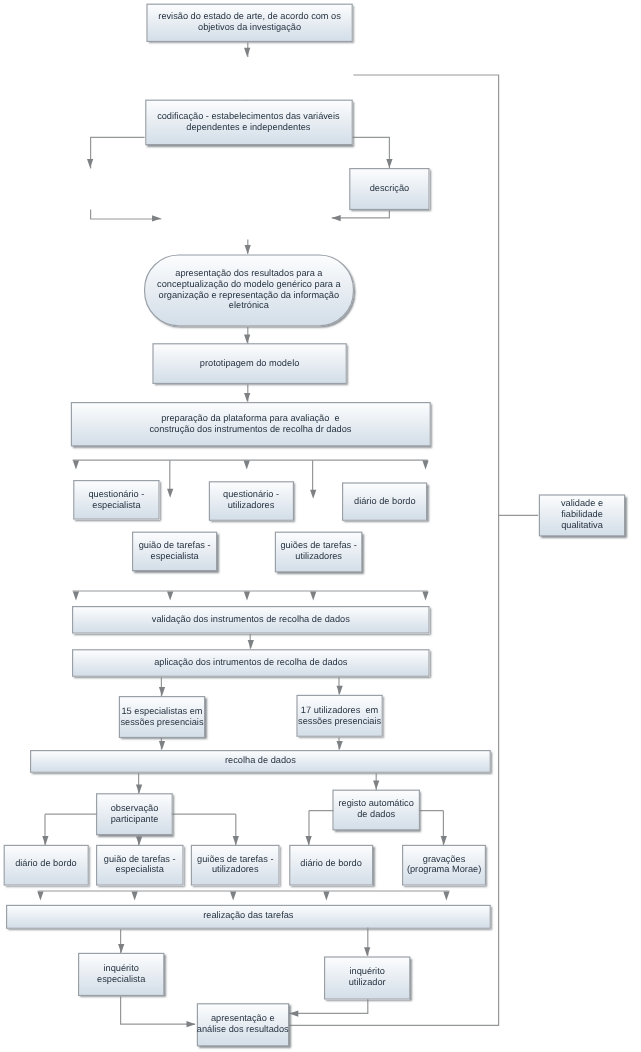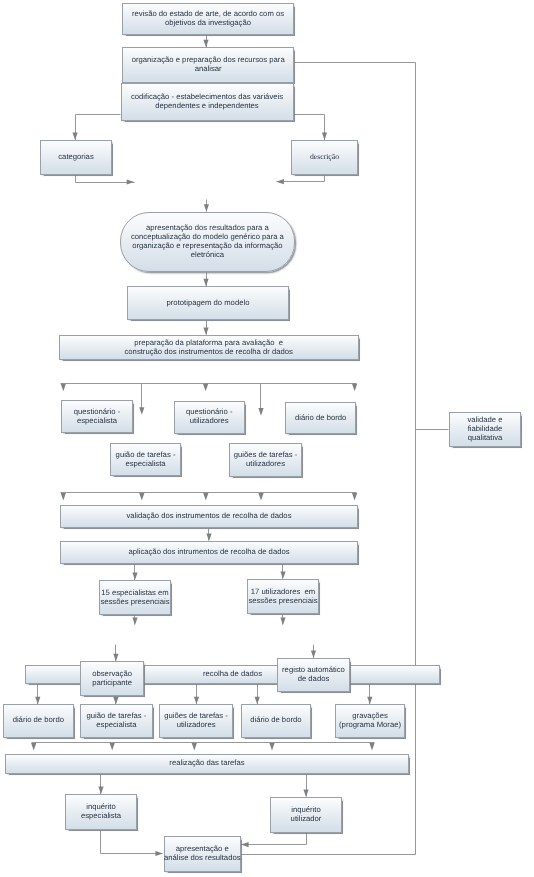--- a/index.html
+++ b/index.html
@@ -88,49 +88,46 @@
 <polygon points="191.70000000000002,742.9 196.9,742.9 194.3,750.5" fill="#7e8184"></polygon>
 <polygon points="269.4,742.9 274.6,742.9 272,750.5" fill="#7e8184"></polygon>
 <polygon points="369.4,742.9 374.6,742.9 372,750.5" fill="#7e8184"></polygon>
 <polygon points="98.4,786.6 103.6,786.6 101,794.2" fill="#7e8184"></polygon>
 <polygon points="303.4,789.4 308.6,789.4 306,797" fill="#7e8184"></polygon>
 <polygon points="155.4,850.9 155.4,856.1 163,853.5" fill="#7e8184"></polygon>
 <polygon points="248.6,842.0 248.6,847.2 241,844.6" fill="#7e8184"></polygon>
 </svg>
   <div class="node" style="left:122px;top:3px;width:172px;height:32px;"><span>revisão do estado de arte, de acordo com os
 objetivos da investigação</span></div>
-  <div class="node" style="left:122.2px;top:47.2px;width:172px;height:36px;"><span>organização e preparação dos recursos para
-analisar</span></div>
   <div class="node" style="left:120.5px;top:83px;width:173px;height:38px;"><span>codificação - estabelecimentos das variáveis
 dependentes e independentes</span></div>
-  <div class="node" style="left:40px;top:140px;width:72px;height:35px;"><span>categorias</span></div>
-  <div class="node" style="left:291px;top:140px;width:67px;height:35px;font-family:Liberation Serif, serif;"><span>descrição</span></div>
+  <div class="node" style="left:291px;top:140px;width:67px;height:35px;"><span>descrição</span></div>
   <div class="node" style="left:119.9px;top:211.8px;width:175px;height:60.4px;border-radius:29px;"><span>apresentação dos resultados para a
 conceptualização do modelo genérico para a
 organização e representação da informação
 eletrónica</span></div>
   <div class="node" style="left:126.9px;top:286.4px;width:162.2px;height:34.1px;text-align:right;"><span>prototipagem do modelo</span></div>
-  <div class="node" style="left:58.7px;top:335px;width:300px;height:25px;"><span>preparação da plataforma para avaliação  e
+  <div class="node" style="left:58.7px;top:335px;width:300px;height:37px;"><span>preparação da plataforma para avaliação  e
 construção dos instrumentos de recolha dr dados</span></div>
   <div class="node" style="left:61.2px;top:399.7px;width:71.7px;height:33.8px;"><span>questionário -
 especialista</span></div>
   <div class="node" style="left:173.8px;top:400.6px;width:70.8px;height:33.4px;"><span>questionário -
 utilizadores</span></div>
   <div class="node" style="left:285.3px;top:402.4px;width:70.8px;height:31.8px;"><span>diário de bordo</span></div>
   <div class="node" style="left:109.7px;top:443.1px;width:71.7px;height:33.4px;"><span>guião de tarefas -
 especialista</span></div>
   <div class="node" style="left:229.3px;top:443.4px;width:72.5px;height:33.4px;"><span>guiões de tarefas -
 utilizadores</span></div>
   <div class="node" style="left:60px;top:505px;width:298px;height:23px;"><span>validação dos instrumentos de recolha de dados</span></div>
   <div class="node" style="left:60px;top:541px;width:298px;height:23px;"><span>aplicação dos intrumentos de recolha de dados</span></div>
   <div class="node" style="left:99px;top:580px;width:72px;height:35px;text-align:center;"><span>15 especialistas em
 sessões presenciais</span></div>
   <div class="node" style="left:247px;top:579px;width:72px;height:35px;"><span>17 utilizadores  em
 sessões presenciais</span></div>
-  <div class="node" style="left:25px;top:625.3px;width:415px;height:19px;margin-top:40px;"><span>recolha de dados</span></div>
+  <div class="node" style="left:25px;top:625.3px;width:384px;height:19px;"><span>recolha de dados</span></div>
   <div class="node" style="left:80.1px;top:661.4px;width:64px;height:34.6px;"><span>observação
 participante</span></div>
   <div class="node" style="left:277.4px;top:658px;width:72.2px;height:33.6px;"><span>registo automático
 de dados</span></div>
   <div class="node" style="left:2.8px;top:704px;width:71px;height:33.8px;"><span>diário de bordo</span></div>
   <div class="node" style="left:80.2px;top:704px;width:72.5px;height:33.8px;"><span>guião de tarefas -
 especialista</span></div>
   <div class="node" style="left:159.4px;top:704px;width:73.4px;height:33.8px;"><span>guiões de tarefas -
 utilizadores</span></div>
   <div class="node" style="left:240.7px;top:704px;width:70.4px;height:33.8px;"><span>diário de bordo</span></div>

